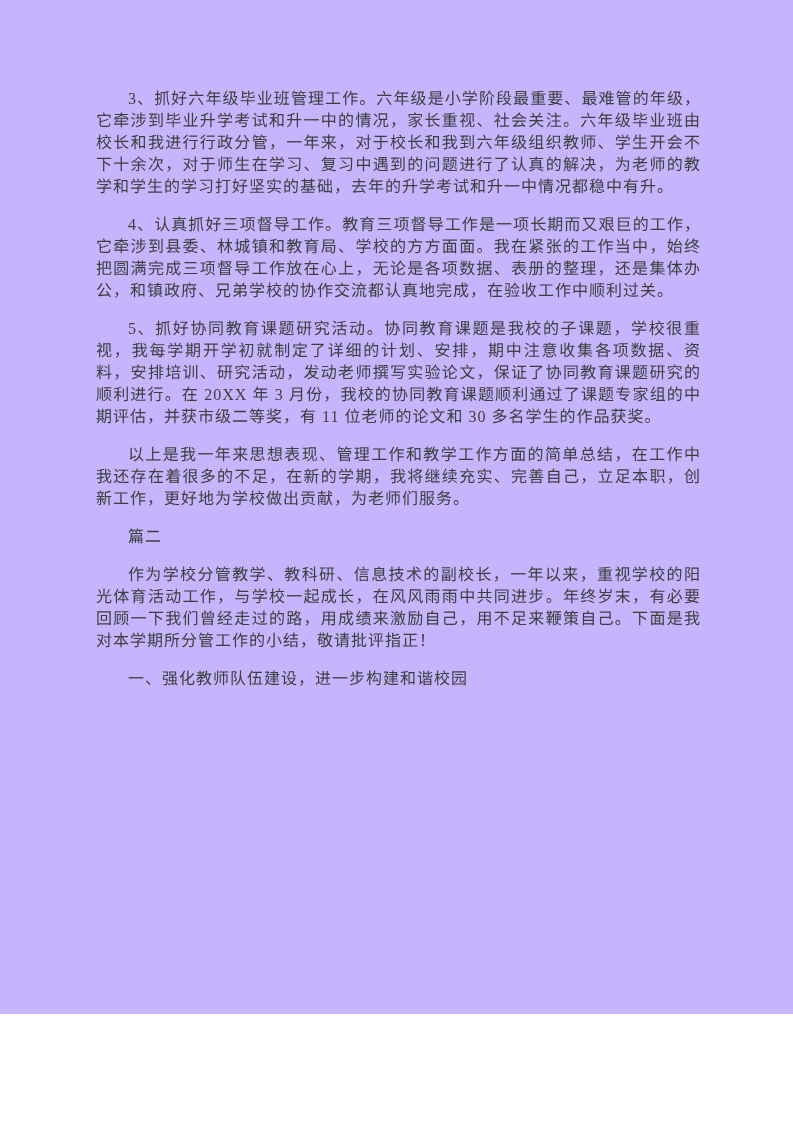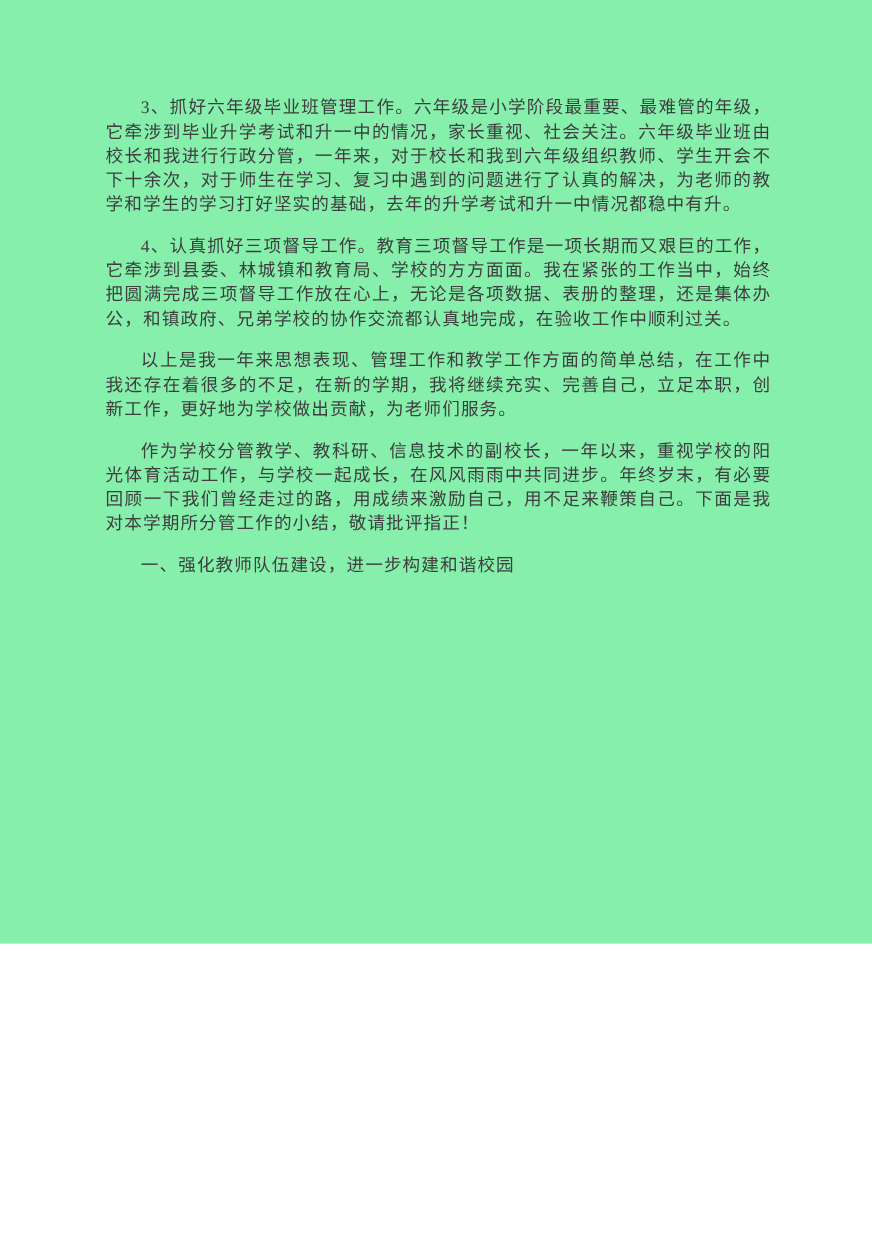--- a/index.html
+++ b/index.html
@@ -3,23 +3,23 @@
 <meta charset="utf-8">
 <style>
   html, body {
     margin: 0;
     padding: 0;
     background: #ffffff;
   }
   .page {
     position: relative;
     width: 793px;
-    height: 858px;
+    height: 1014px;
     margin: 0 auto;
-    background: #86efac;
+    background: #c4b5fd;
     box-sizing: border-box;
     padding: 88px 92px 0 96px;
     overflow: hidden;
   }
   .doc p {
     font-family: "Liberation Serif", "DejaVu Serif", serif;
     font-size: 16px;
     line-height: 22px;
     letter-spacing: 1px;
     color: #3e3e3e;
@@ -30,17 +30,19 @@
     word-break: break-all;
   }
 </style>
 </head>
 <body>
 
 <div class="page">
   <div class="doc">
     <p>3、抓好六年级毕业班管理工作。六年级是小学阶段最重要、最难管的年级，它牵涉到毕业升学考试和升一中的情况，家长重视、社会关注。六年级毕业班由校长和我进行行政分管，一年来，对于校长和我到六年级组织教师、学生开会不下十余次，对于师生在学习、复习中遇到的问题进行了认真的解决，为老师的教学和学生的学习打好坚实的基础，去年的升学考试和升一中情况都稳中有升。</p>
     <p>4、认真抓好三项督导工作。教育三项督导工作是一项长期而又艰巨的工作，它牵涉到县委、林城镇和教育局、学校的方方面面。我在紧张的工作当中，始终把圆满完成三项督导工作放在心上，无论是各项数据、表册的整理，还是集体办公，和镇政府、兄弟学校的协作交流都认真地完成，在验收工作中顺利过关。</p>
+    <p>5、抓好协同教育课题研究活动。协同教育课题是我校的子课题，学校很重视，我每学期开学初就制定了详细的计划、安排，期中注意收集各项数据、资料，安排培训、研究活动，发动老师撰写实验论文，保证了协同教育课题研究的顺利进行。在 20XX 年 3 月份，我校的协同教育课题顺利通过了课题专家组的中期评估，并获市级二等奖，有 11 位老师的论文和 30 多名学生的作品获奖。</p>
     <p>以上是我一年来思想表现、管理工作和教学工作方面的简单总结，在工作中我还存在着很多的不足，在新的学期，我将继续充实、完善自己，立足本职，创新工作，更好地为学校做出贡献，为老师们服务。</p>
+    <p>篇二</p>
     <p>作为学校分管教学、教科研、信息技术的副校长，一年以来，重视学校的阳光体育活动工作，与学校一起成长，在风风雨雨中共同进步。年终岁末，有必要回顾一下我们曾经走过的路，用成绩来激励自己，用不足来鞭策自己。下面是我对本学期所分管工作的小结，敬请批评指正！</p>
     <p>一、强化教师队伍建设，进一步构建和谐校园</p>
   </div>
 </div>
 
 </body></html>

